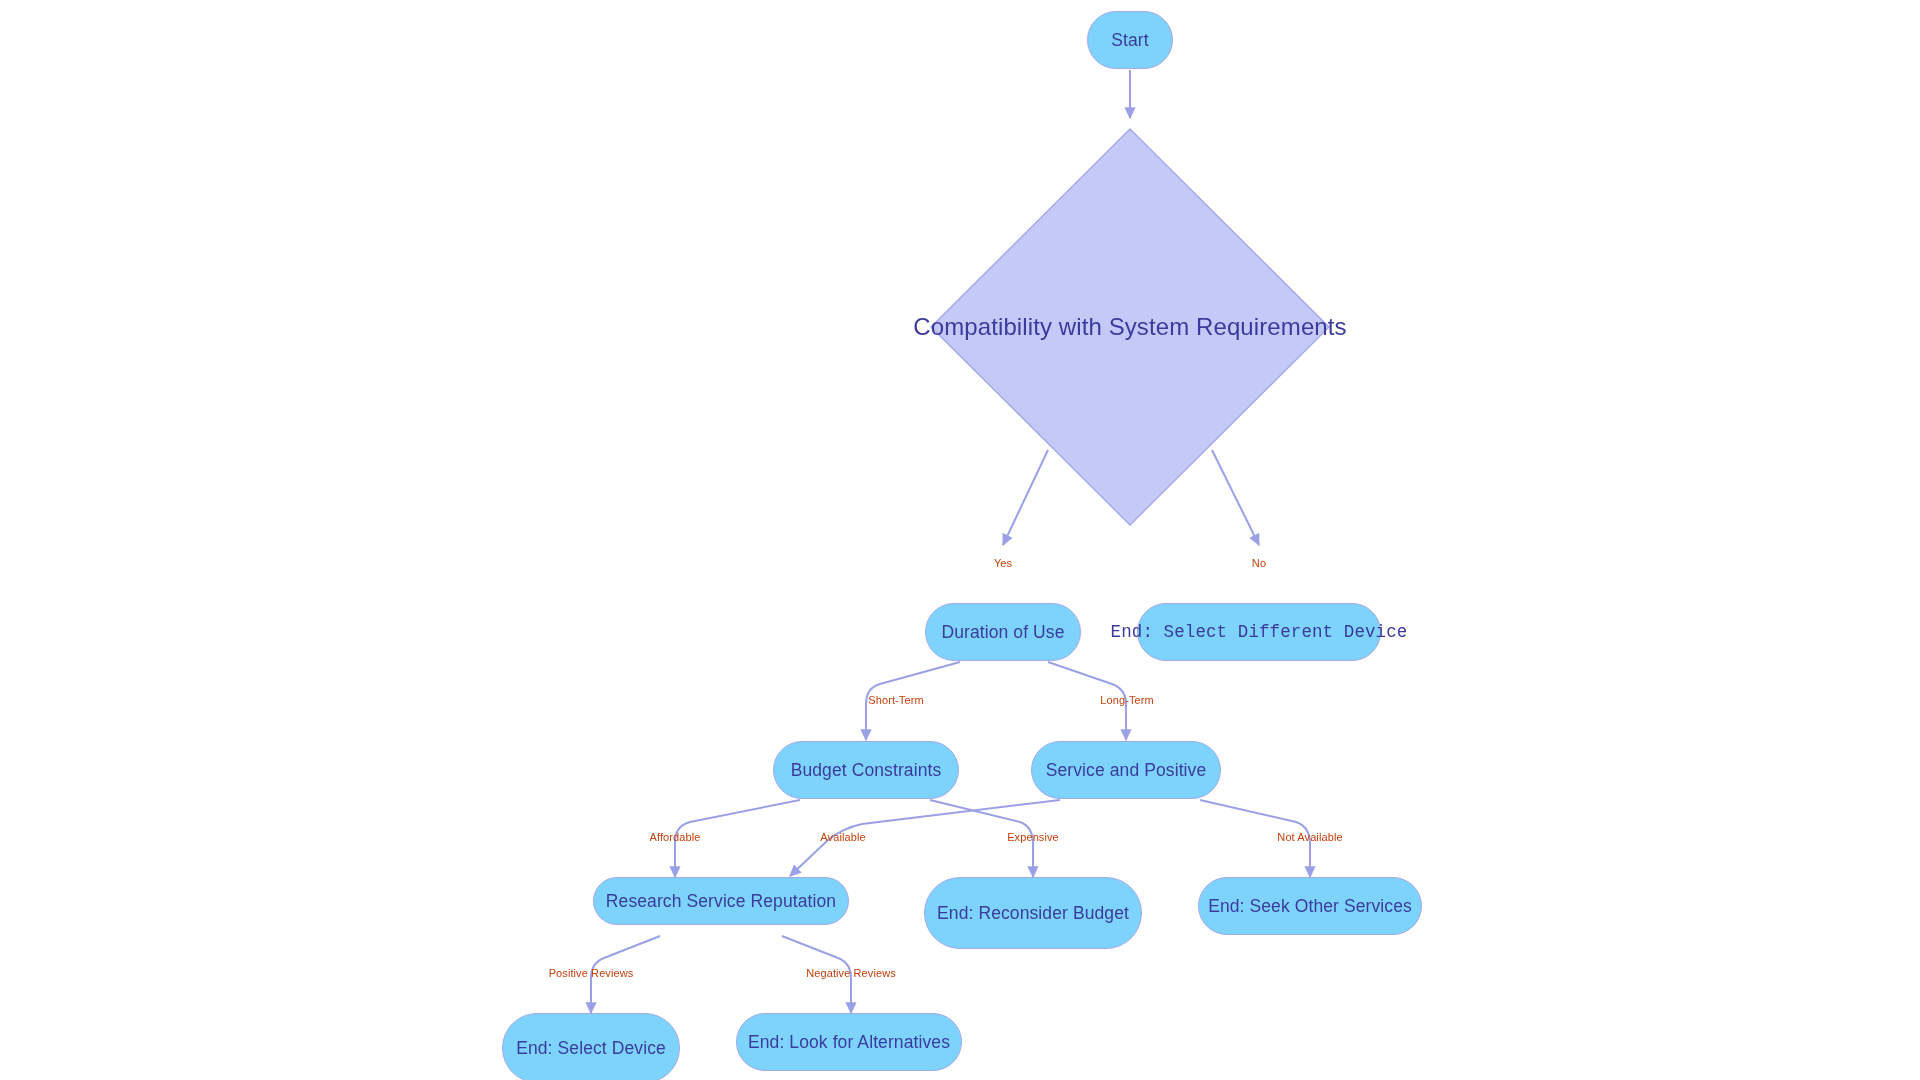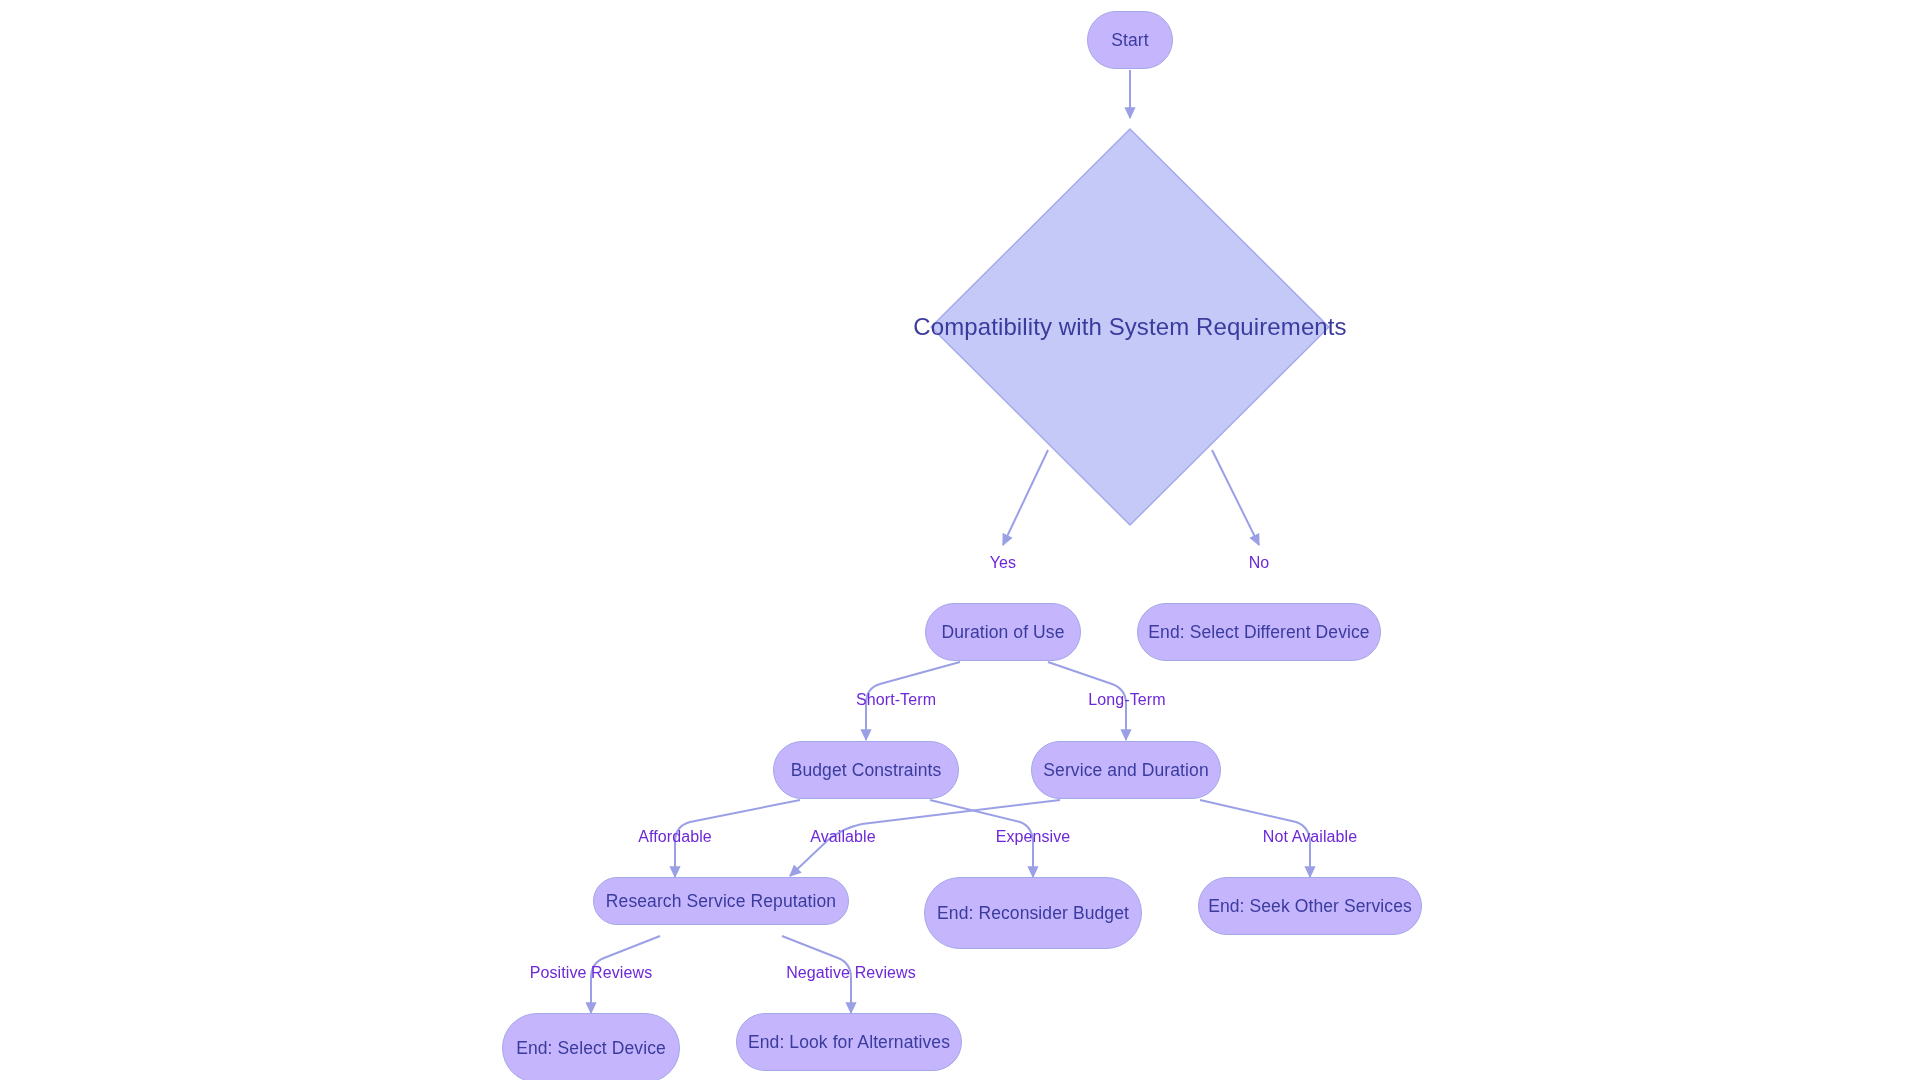--- a/index.html
+++ b/index.html
@@ -28,21 +28,21 @@
     height: 1080px;
     pointer-events: none;
   }
   .node {
     position: absolute;
     box-sizing: border-box;
     display: flex;
     align-items: center;
     justify-content: center;
     text-align: center;
-    background: #c4b5fd;
+    background: #7dd3fc;
     border: 1.4px solid #a3a8ea;
     color: #3b3b9e;
     font-size: 17.5px;
     letter-spacing: 0.1px;
     line-height: 1.15;
     white-space: nowrap;
   }
   .node.stadium {
     border-radius: 999px;
   }
@@ -65,22 +65,22 @@
   .diamond-label {
     position: relative;
     z-index: 2;
     color: #3b3b9e;
     font-size: 24px;
     white-space: nowrap;
     letter-spacing: 0.1px;
   }
   .edge-label {
     position: absolute;
-    color: #6d28d9;
-    font-size: 16px;
+    color: #c2410c;
+    font-size: 11px;
     white-space: nowrap;
     letter-spacing: 0.1px;
     transform: translate(-50%, -50%);
     background: transparent;
   }
 </style>
 </head>
 <body>
 
 <div id="flowchart-canvas">
@@ -112,28 +112,28 @@
       </div>
       <div class="diamond-wrap" style="left: 930px; top: 128px; width: 400px; height: 398px;">
         <svg class="diamond-shape" viewBox="0 0 400 398">
           <polygon points="200,1 399,199 200,397 1,199" fill="#c5c9f7" stroke="#a3a8ea" stroke-width="1.4"></polygon>
         </svg>
         <span class="diamond-label">Compatibility with System Requirements</span>
       </div>
       <div class="node stadium" style="left: 925px; top: 603px; width: 156px; height: 58px;">
         <span class="node-label">Duration of Use</span>
       </div>
-      <div class="node stadium" style="left: 1137px; top: 603px; width: 244px; height: 58px;">
+      <div class="node stadium" style="left: 1137px; top: 603px; width: 244px; height: 58px; font-family: Liberation Mono, monospace;">
         <span class="node-label">End: Select Different Device</span>
       </div>
       <div class="node stadium" style="left: 773px; top: 741px; width: 186px; height: 58px;">
         <span class="node-label">Budget Constraints</span>
       </div>
       <div class="node stadium" style="left: 1031px; top: 741px; width: 190px; height: 58px;">
-        <span class="node-label">Service and Duration</span>
+        <span class="node-label">Service and Positive</span>
       </div>
       <div class="node stadium" style="left: 593px; top: 877px; width: 256px; height: 48px;">
         <span class="node-label">Research Service Reputation</span>
       </div>
       <div class="node stadium" style="left: 924px; top: 877px; width: 218px; height: 72px;">
         <span class="node-label">End: Reconsider Budget</span>
       </div>
       <div class="node stadium" style="left: 1198px; top: 877px; width: 224px; height: 58px;">
         <span class="node-label">End: Seek Other Services</span>
       </div>

